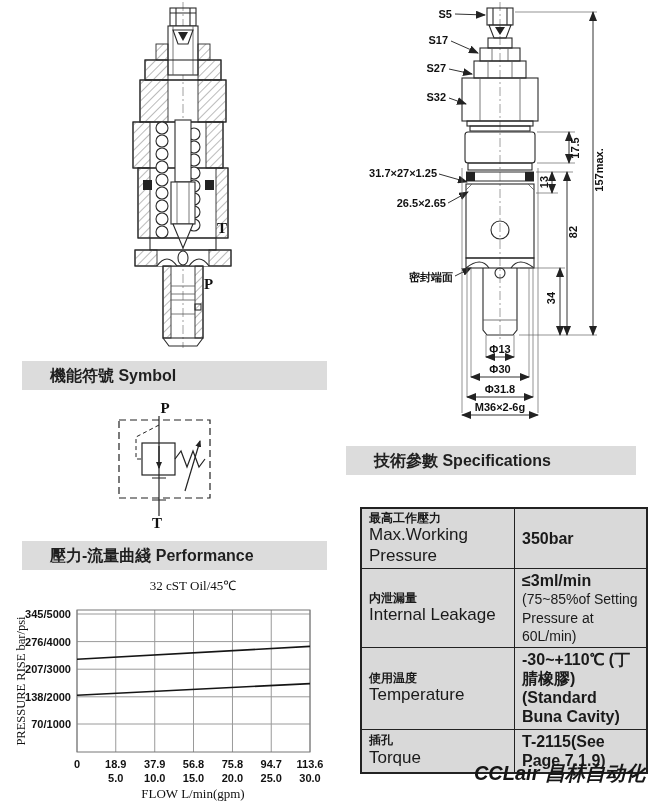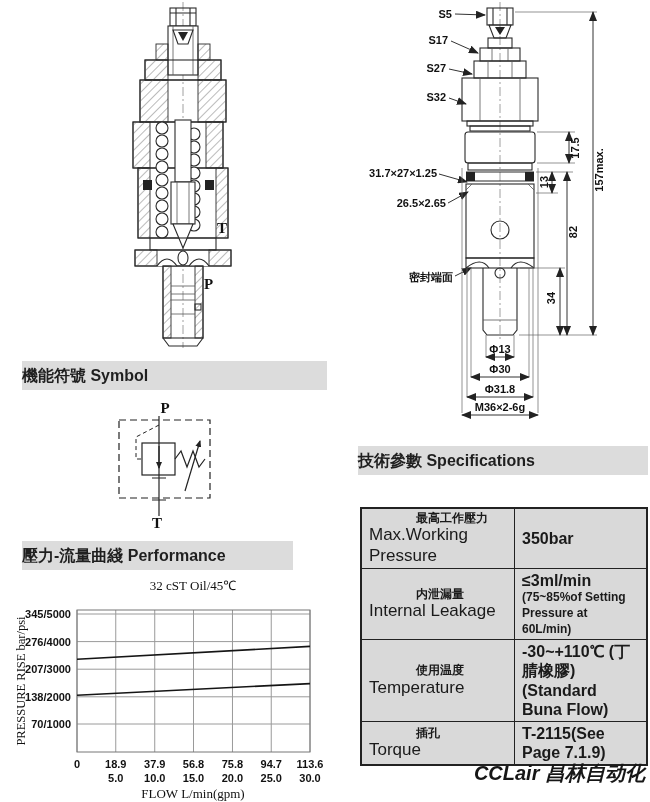--- a/index.html
+++ b/index.html
@@ -1,23 +1,23 @@
 <!DOCTYPE html>
 <html><head>
 <meta charset="utf-8">
 <style>
   html,body{margin:0;padding:0;background:#fff;}
   .page{position:relative;width:650px;height:802px;background:#ffffff;overflow:hidden;
         font-family:"Liberation Sans",sans-serif;color:#1a1a1a;}
   .page svg{position:absolute;overflow:visible;}
   .bar{position:absolute;background:#dcdcdc;color:#1f1f1f;font-weight:bold;font-size:16px;
-       line-height:29px;height:29px;padding-left:0;box-sizing:border-box;}
+       line-height:29px;height:29px;padding-left:28px;box-sizing:border-box;}
   .bar-symbol{left:22px;top:361px;width:305px;}
-  .bar-perf{left:22px;top:541px;width:271px;}
-  .bar-specs{left:358px;top:446px;width:290px;}
+  .bar-perf{left:22px;top:541px;width:305px;}
+  .bar-specs{left:346px;top:446px;width:290px;}
   
   .ln{stroke:#2a2a2a;stroke-width:1.1;fill:none;}
   .lnthin{stroke:#555;stroke-width:0.8;fill:none;}
   .fillw{fill:#ffffff;stroke:#2a2a2a;stroke-width:1.1;}
   .hatch{fill:url(#hatch);stroke:#2a2a2a;stroke-width:0.9;}
   .cl{stroke:#888;stroke-width:0.8;fill:none;stroke-dasharray:9 3 2 3;}
   .dim{stroke:#333;stroke-width:1;fill:none;}
   .ext{stroke:#666;stroke-width:0.7;fill:none;}
   .dark{fill:#222;stroke:none;}
   .lblb{font:bold 11px "Liberation Sans",sans-serif;fill:#111;}
@@ -30,24 +30,24 @@
   .plotborder{stroke:#777;stroke-width:1;fill:none;}
   .series{stroke:#151515;stroke-width:1.6;fill:none;}
   .ytick,.xtick{font:bold 11px "Liberation Sans",sans-serif;fill:#111;}
   .sftext{font:13px "Liberation Serif",serif;fill:#111;}
   
   .specs{position:absolute;left:360px;top:507px;width:288px;border-collapse:collapse;
          border:2px solid #222;}
   .specs td{border:1px solid #222;background:#d9d9d9;padding:2px 7px;height:25px;
             vertical-align:middle;}
   .specs td.nm{width:138px;}
-  .zh{font-size:12px;font-weight:bold;line-height:1.2;margin-left:47px;}
+  .zh{font-size:12px;font-weight:bold;line-height:1.2;}
   .en{font-size:17px;font-weight:normal;line-height:1.2;}
   .val{font-size:16px;font-weight:bold;line-height:1.2;}
-  .note{font-size:12px;font-weight:bold;line-height:1.3;}
+  .note{font-size:14px;font-weight:normal;line-height:1.3;}
   .brand{position:absolute;left:440px;top:760px;width:205px;text-align:right;
          font-size:20px;font-weight:bold;color:#161616;font-style:italic;}
 </style>
 </head>
 <body>
 
 <div class="page">
 
   <svg style="left:105px;top:0;" width="160" height="350" viewBox="0 0 160 350">
     <defs>
@@ -278,21 +278,21 @@
             <div class="note">(75~85%of Setting Pressure at 60L/min)</div>
           </td>
         </tr>
         <tr>
           <td class="nm">
             <div class="zh">使用温度</div>
             <div class="en">Temperature</div>
           </td>
           <td>
             <div class="val">-30~+110℃ (丁腈橡膠)</div>
-            <div class="val">(Standard Buna Flow)</div>
+            <div class="val">(Standard Buna Cavity)</div>
           </td>
         </tr>
         <tr>
           <td class="nm">
             <div class="zh">插孔</div>
             <div class="en">Torque</div>
           </td>
           <td>
             <div class="val">T-2115(See Page 7.1.9)</div>
           </td>

